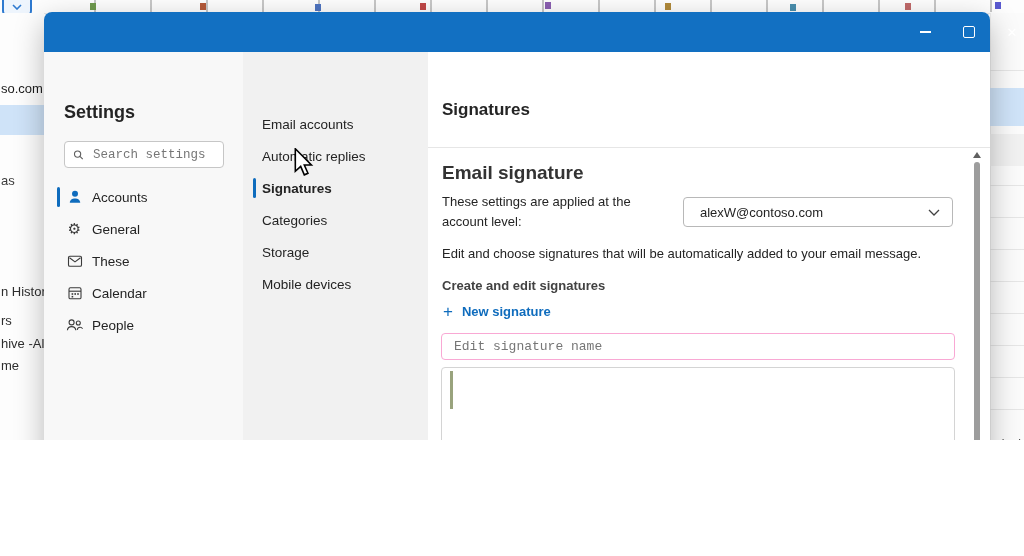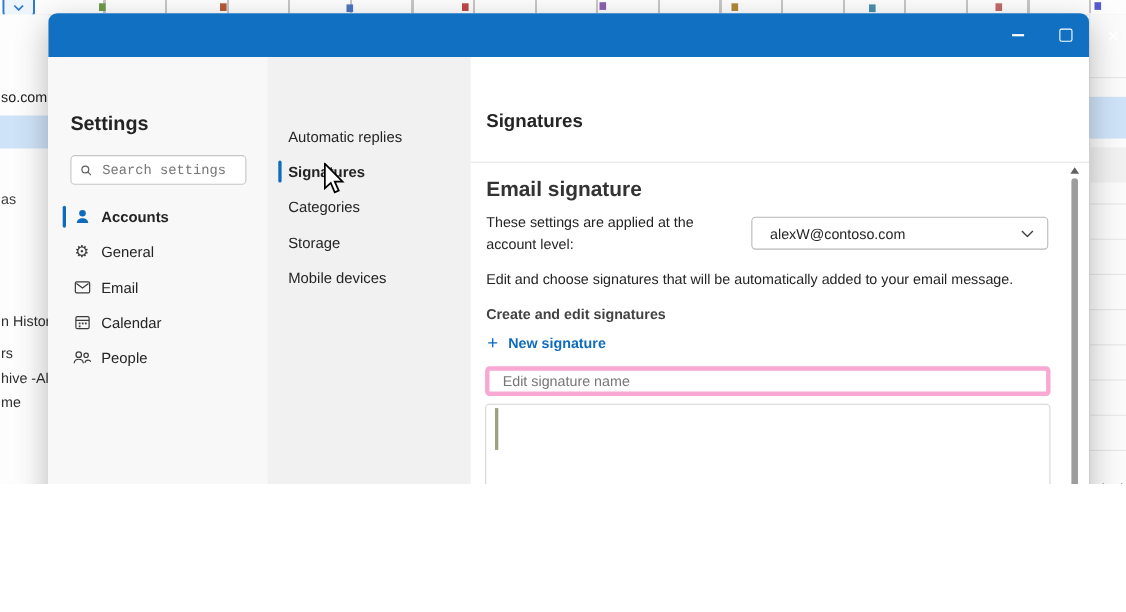--- a/index.html
+++ b/index.html
@@ -50,21 +50,21 @@
   .settings-title{position:absolute;left:20px;top:50px;font-size:18px;font-weight:bold;color:#242424;}
   .searchbox{position:absolute;left:20px;top:89px;width:160px;height:27px;background:#fff;
     border:1px solid #c6c6c6;border-radius:4px;display:flex;align-items:center;padding:0 8px;box-sizing:border-box;}
   .searchbox input{border:none;outline:none;background:transparent;font-size:12.5px;color:#242424;
     width:120px;margin-left:7px;font-family:Liberation Mono, monospace;}
   .searchbox input::placeholder{color:#767676;}
   .navlist{position:absolute;left:0;top:129px;width:199px;}
   .nav-item{position:relative;height:32px;display:flex;align-items:center;padding-left:22px;font-size:13.5px;color:#242424;cursor:pointer;}
   .nav-item .ic{width:17px;height:17px;display:flex;align-items:center;justify-content:center;margin-right:9px;
     font-family:"DejaVu Sans",sans-serif;color:#3a3a3a;}
-  .nav-item.selected{font-weight:bold;}
+  .nav-item.selected{font-weight:normal;}
   .sel-bar{position:absolute;left:13px;top:6px;width:3px;height:20px;background:#0f6cbd;border-radius:2px;}
   .nav-item.selected .sel-bar{left:13px;}
 
   
   .subnav-list{position:absolute;left:0;top:56px;width:185px;}
   .subnav-item{position:relative;height:32px;display:flex;align-items:center;padding-left:19px;
     font-size:13.5px;color:#242424;cursor:pointer;}
   .subnav-item.selected{font-weight:bold;}
   .subnav-item .sel-bar{left:10px;}
 
@@ -75,23 +75,23 @@
   .acct-label{position:absolute;left:14px;top:140px;width:230px;font-size:13px;line-height:20px;color:#242424;}
   .dropdown{position:absolute;left:255px;top:145px;width:270px;height:30px;border:1px solid #b8b8b8;
     border-radius:4px;background:#fff;display:flex;align-items:center;justify-content:space-between;
     padding:0 12px 0 16px;box-sizing:border-box;cursor:pointer;}
   .dropdown .val{font-size:13px;color:#242424;}
   .desc{position:absolute;left:14px;top:194px;font-size:13px;color:#242424;white-space:nowrap;text-align:right;}
   .create-label{position:absolute;left:14px;top:226px;font-size:13px;font-weight:bold;color:#424242;}
   .new-sig{position:absolute;left:15px;top:251px;display:flex;align-items:center;color:#0f6cbd;cursor:pointer;}
   .new-sig .plus{font-size:17px;font-weight:normal;margin-right:9px;line-height:17px;}
   .new-sig .lbl{font-size:13px;font-weight:bold;}
-  .name-input{position:absolute;left:13px;top:281px;width:514px;height:27px;border:4px solid #f9a8d4;
+  .name-input{position:absolute;left:13px;top:281px;width:514px;height:27px;border:1px solid #f9a8d4;
     border-radius:4px;box-sizing:border-box;padding:0 12px;font-size:13px;color:#242424;outline:none;
-    font-family:Liberation Sans, sans-serif;}
+    font-family:Liberation Mono, monospace;}
   .name-input::placeholder{color:#767676;}
   .editor{position:absolute;left:13px;top:315px;width:514px;height:226px;border:1px solid #d4d4d4;
     border-radius:4px;background:#fff;box-sizing:border-box;}
   .caret{position:absolute;left:8px;top:3px;width:3px;height:38px;background:#99a37d;}
 
   
   .scroll-up{position:absolute;left:545px;top:100px;width:0;height:0;
     border-left:4px solid transparent;border-right:4px solid transparent;border-bottom:6px solid #606060;}
   .scroll-thumb{position:absolute;left:546px;top:110px;width:6px;height:432px;background:#9d9d9d;border-radius:3px;}
 
@@ -177,21 +177,21 @@
             <span class="ic" style="font-size:15px;">⚙</span>
             <span>General</span>
           </div>
           <div class="nav-item">
             <span class="ic">
               <svg width="16" height="16" viewBox="0 0 16 16">
                   <rect x="1.5" y="3.2" width="13" height="10" rx="1.3" fill="none" stroke="#3a3a3a" stroke-width="1.1"></rect>
               <path d="M2.5 4.7 8 8.9l5.5-4.2" fill="none" stroke="#3a3a3a" stroke-width="1.1"></path>
                 </svg>
               </span>
-            <span>Email</span>
+            <span>These</span>
           </div>
           <div class="nav-item">
             <span class="ic">
               <svg width="16" height="16" viewBox="0 0 16 16">
                   <rect x="2" y="2.8" width="12" height="11" rx="1.4" fill="none" stroke="#3a3a3a" stroke-width="1.1"></rect>
               <line x1="2" y1="6.2" x2="14" y2="6.2" stroke="#3a3a3a" stroke-width="1.1"></line>
               <rect x="4.6" y="8.2" width="1.6" height="1.6" fill="#3a3a3a"></rect>
                   <rect x="7.4" y="8.2" width="1.6" height="1.6" fill="#3a3a3a"></rect>
               <rect x="10.2" y="8.2" width="1.6" height="1.6" fill="#3a3a3a"></rect>
                   <rect x="4.6" y="10.9" width="1.6" height="1.6" fill="#3a3a3a"></rect>
@@ -209,20 +209,23 @@
                 </svg>
               </span>
             <span>People</span>
           </div>
         </div>
       </aside>
 
       <nav class="subnav">
         <div class="subnav-list">
           <div class="subnav-item">
+            <span>Email accounts</span>
+            </div>
+          <div class="subnav-item">
             <span>Automatic replies</span>
             </div>
           <div class="subnav-item selected">
             <span class="sel-bar"></span>
             <span>Signatures</span>
             </div>
           <div class="subnav-item">
             <span>Categories</span>
             </div>
           <div class="subnav-item">

